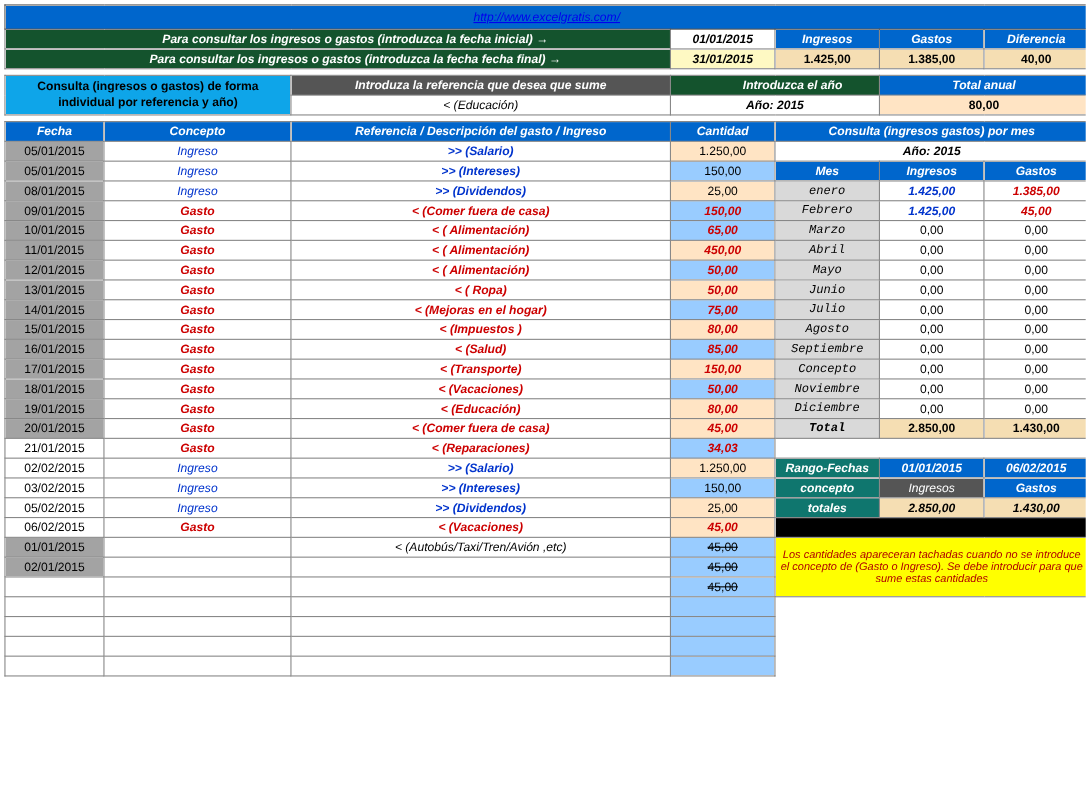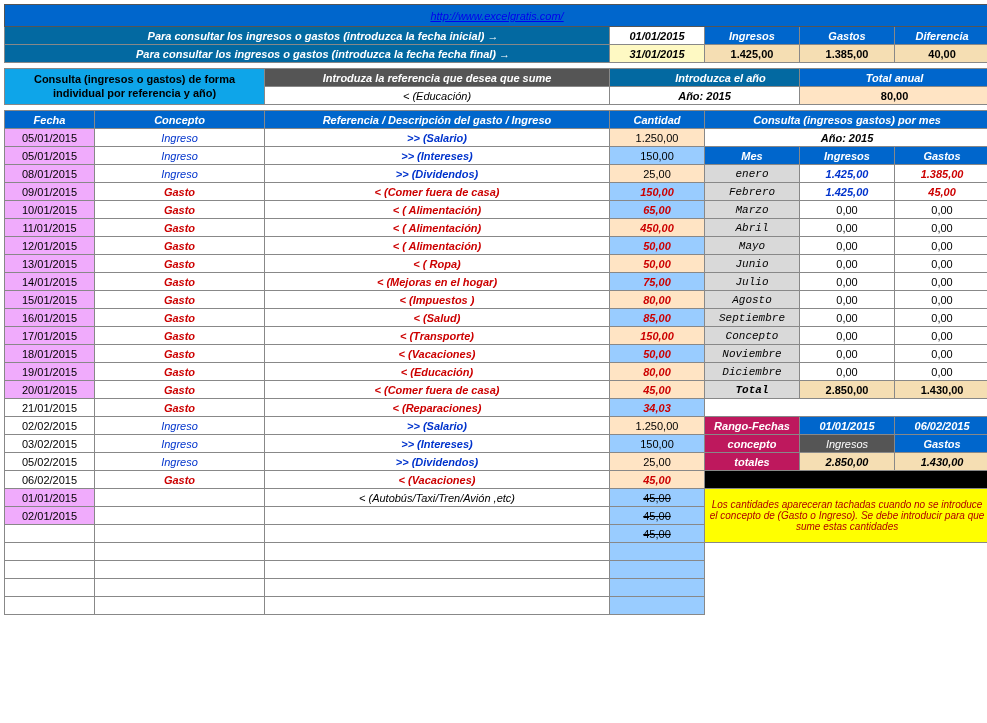--- a/index.html
+++ b/index.html
@@ -1,34 +1,34 @@
 <!DOCTYPE html>
 <html><head>
 <meta charset="utf-8">
 <style>
   * { box-sizing: border-box; }
   body { margin: 0; font-family: Arial, sans-serif; font-size: 11px; background: #fff; padding: 4px; }
   table { border-collapse: collapse; width: 100%; table-layout: fixed; }
   td, th { border: 1px solid #888; padding: 2px 4px; height: 18px; overflow: hidden; white-space: nowrap; text-align: center; }
   a { color: #0000ee; text-decoration: underline; font-style: italic; }
   .titlebar { background: #0066cc; color: #fff; text-align: center; height: 22px; border: 1px solid #555; }
-  .brown-bar { background: #0369a1; color: #fff; font-style: italic; font-weight: bold; text-align: center; padding-left: 36px; }
+  .brown-bar { background: #14532d; color: #fff; font-style: italic; font-weight: bold; text-align: center; padding-left: 36px; }
   .blue-hdr { background: #0066cc; color: #fff; font-weight: bold; font-style: italic; text-align: center; }
   .light-blue { background: #99ccff; }
   .tan { background: #f5deb3; }
   .peach { background: #ffe4c4; }
-  .yellow { background: #f0abfc; }
+  .yellow { background: #a3a3a3; }
   .grey-hdr { background: #c0c0c0; font-weight: bold; font-style: italic; text-align: center; margin-left: 45px; }
   .grey-cell { background: #d9d9d9; font-style: italic; font-family: Liberation Mono, monospace; }
   .red { color: #cc0000; font-weight: bold; font-style: italic; }
   .blue-txt { color: #0033cc; font-style: italic; }
   .ital { font-style: italic; }
   .bold { font-weight: bold; }
   .strike { text-decoration: line-through; }
-  .green { background: #be185d; color: #fff; font-weight: bold; font-style: italic; }
+  .green { background: #0f766e; color: #fff; font-weight: bold; font-style: italic; }
   .black-bar { background: #000; color: #000; }
   .note { background: #ffff00; color: #b00000; font-style: italic; font-size: 10px; text-align: center; padding: 4px; border: 1px solid #888; }
 </style>
 </head>
 <body>
 
 <table>
 <colgroup>
 <col style="width:90px">
       <col style="width:170px">

